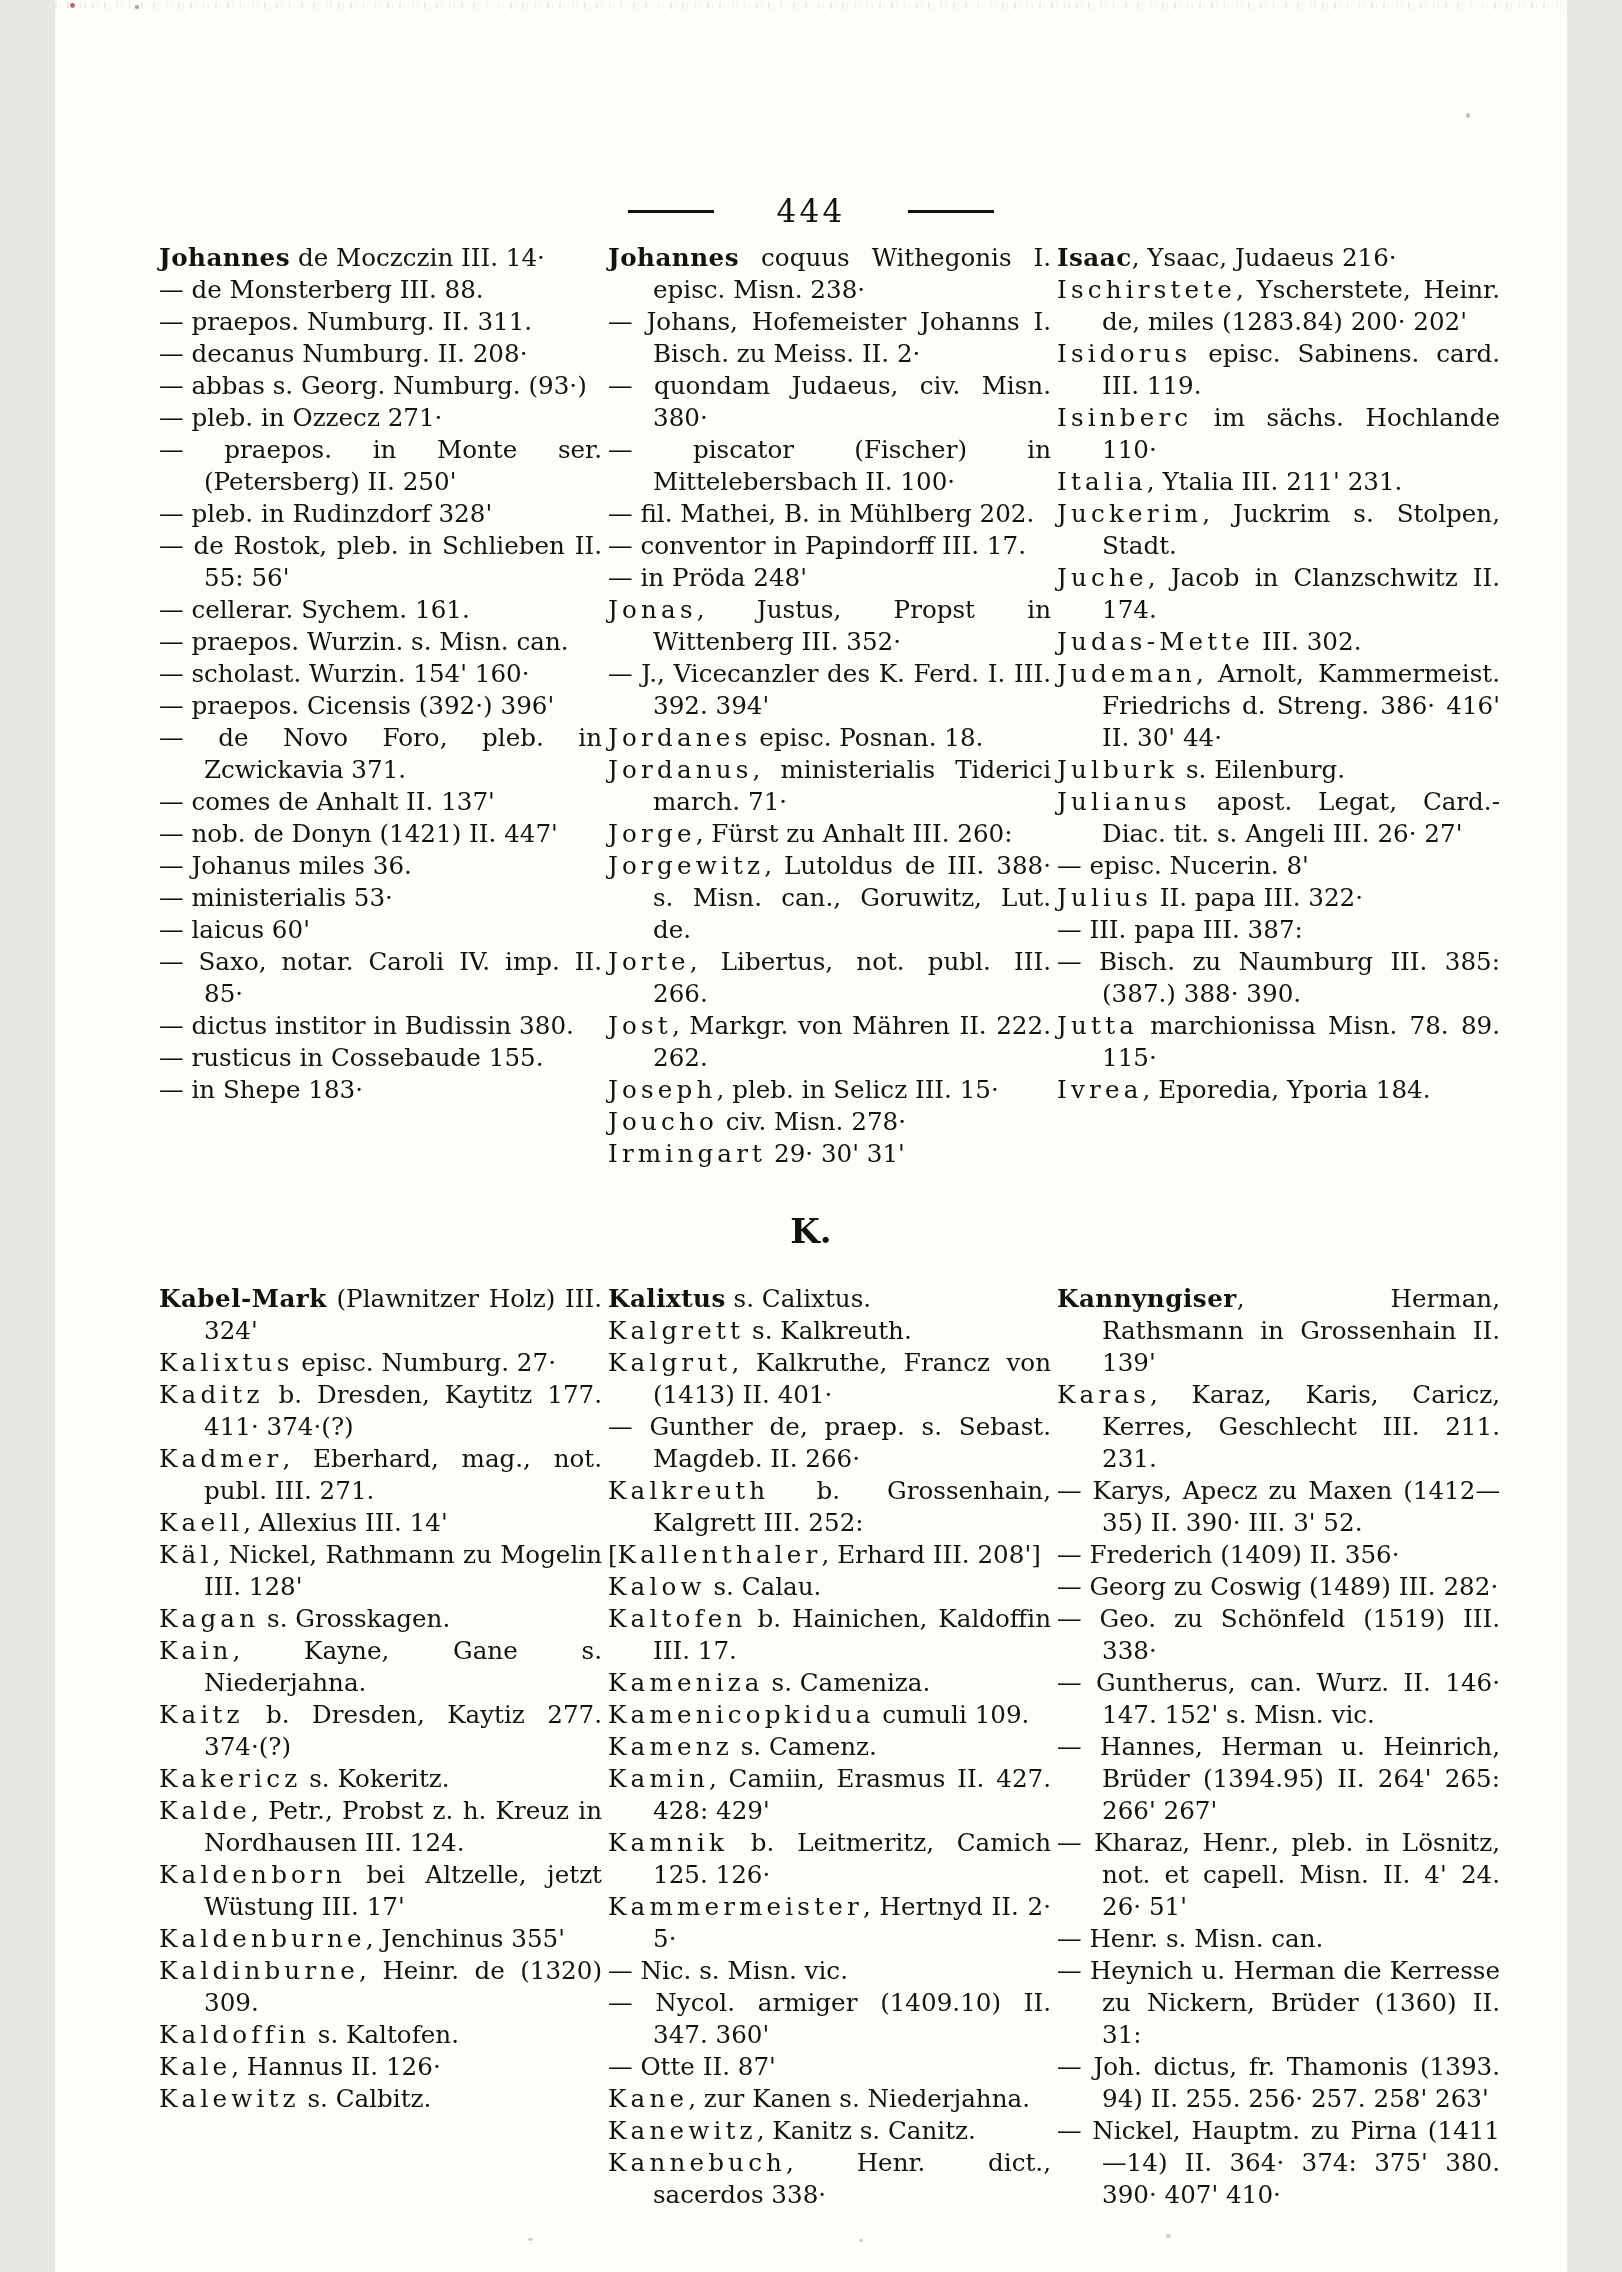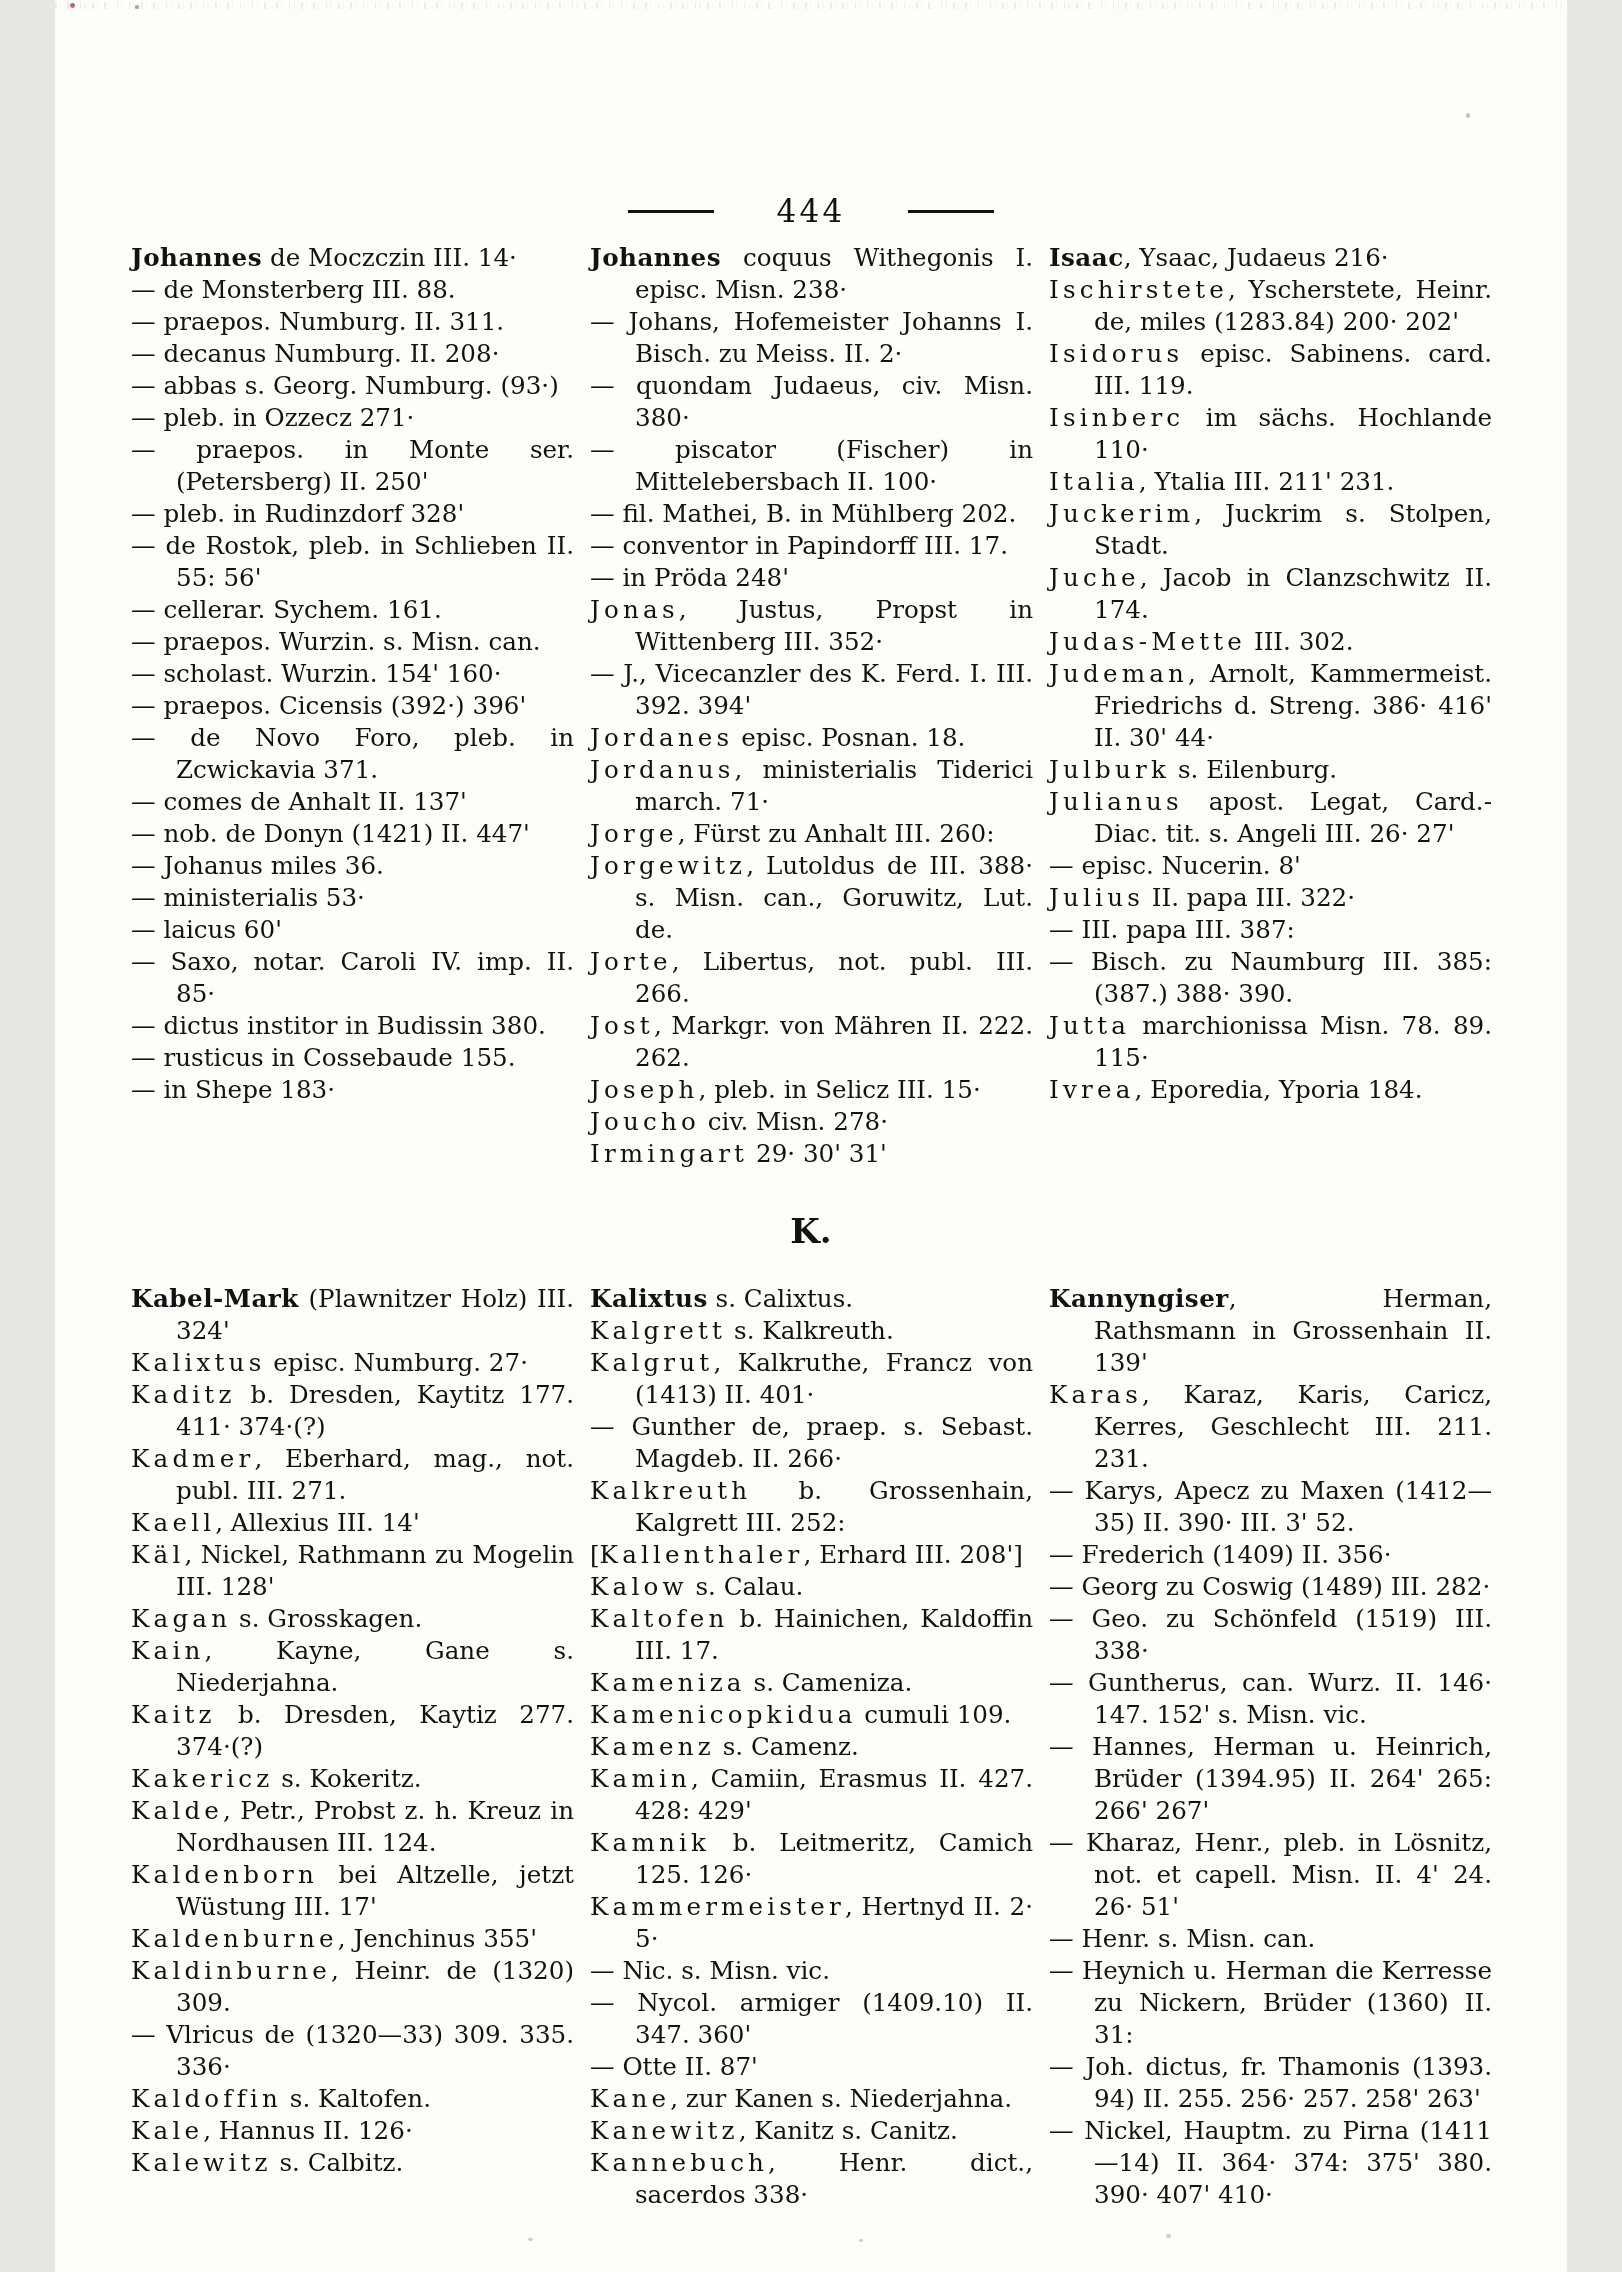--- a/index.html
+++ b/index.html
@@ -49,23 +49,23 @@
     background: #141210;
   }
   .page-number {
     font-size: 31px;
     letter-spacing: 3.2px;
     line-height: 1;
   }
 
   .columns {
     display: flex;
-    margin-left: 76px;
+    margin-left: 104px;
     margin-right: 91px;
-    gap: 16px;
+    gap: 6px;
   }
   .col {
     width: 443px;
     flex: 0 0 443px;
     font-size: 24.6px;
     line-height: 32px;
     text-align: justify;
   }
   .section-j { margin-top: 15px; }
   .k-heading {
@@ -182,21 +182,20 @@
         <div class="entry"><span class="seg-sp">Kaell</span><span class="seg-p">, Allexius III. 14'</span></div>
         <div class="entry"><span class="seg-sp">Käl</span><span class="seg-p">, Nickel, Rathmann zu Mogelin III. 128'</span></div>
         <div class="entry"><span class="seg-sp">Kagan</span><span class="seg-p"> s. Grosskagen.</span></div>
         <div class="entry"><span class="seg-sp">Kain</span><span class="seg-p">, </span><span class="seg-i">Kayne</span><span class="seg-p">, </span><span class="seg-i">Gane</span><span class="seg-p"> s. Niederjahna.</span></div>
         <div class="entry"><span class="seg-sp">Kaitz</span><span class="seg-p"> b. Dresden, </span><span class="seg-i">Kaytiz</span><span class="seg-p"> 277. 374·(?)</span></div>
         <div class="entry"><span class="seg-sp">Kakericz</span><span class="seg-p"> s. Kokeritz.</span></div>
         <div class="entry"><span class="seg-sp">Kalde</span><span class="seg-p">, Petr., Probst z. h. Kreuz in Nordhausen III. 124.</span></div>
         <div class="entry"><span class="seg-sp">Kaldenborn</span><span class="seg-p"> bei Altzelle, jetzt Wüstung III. 17'</span></div>
         <div class="entry"><span class="seg-sp">Kaldenburne</span><span class="seg-p">, Jenchinus 355'</span></div>
         <div class="entry"><span class="seg-sp">Kaldinburne</span><span class="seg-p">, Heinr. de (1320) 309.</span></div>
-        <div class="entry"><span class="seg-p">— Vlricus de (1320—33) 309. 335. 336·</span></div>
         <div class="entry"><span class="seg-sp">Kaldoffin</span><span class="seg-p"> s. Kaltofen.</span></div>
         <div class="entry"><span class="seg-sp">Kale</span><span class="seg-p">, Hannus II. 126·</span></div>
         <div class="entry"><span class="seg-sp">Kalewitz</span><span class="seg-p"> s. Calbitz.</span></div>
       </div>
     <div class="col">
         <div class="entry"><span class="seg-b">Kalixtus</span><span class="seg-p"> s. Calixtus.</span></div>
         <div class="entry"><span class="seg-sp">Kalgrett</span><span class="seg-p"> s. Kalkreuth.</span></div>
         <div class="entry"><span class="seg-sp">Kalgrut</span><span class="seg-p">, </span><span class="seg-i">Kalkruthe</span><span class="seg-p">, Francz von (1413) II. 401·</span></div>
         <div class="entry"><span class="seg-p">— Gunther de, praep. s. Sebast. Magdeb. II. 266·</span></div>
         <div class="entry"><span class="seg-sp">Kalkreuth</span><span class="seg-p"> b. Grossenhain, </span><span class="seg-i">Kalgrett</span><span class="seg-p"> III. 252:</span></div>

